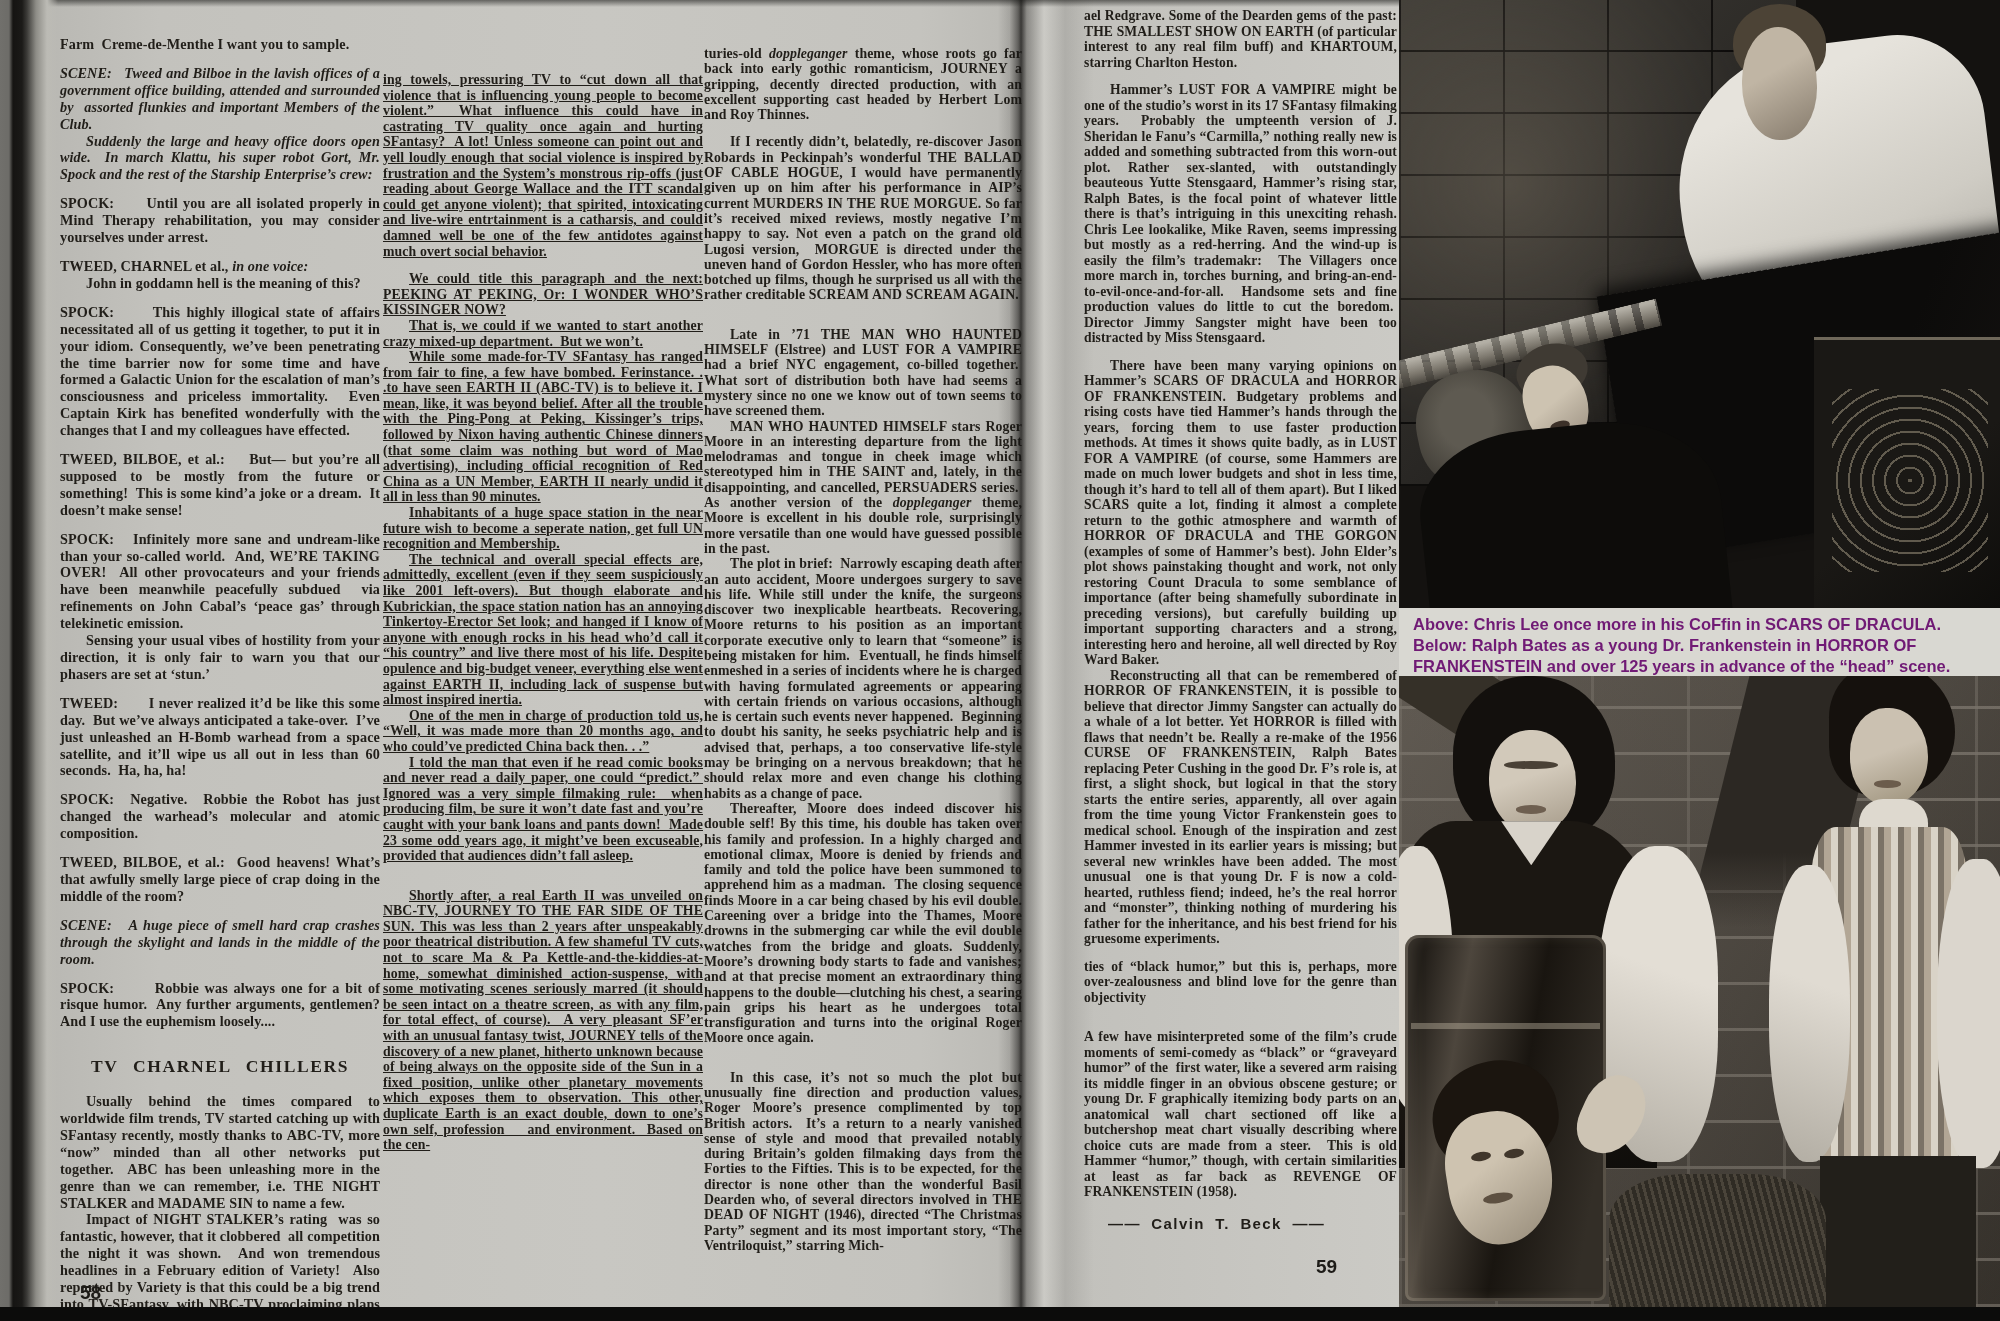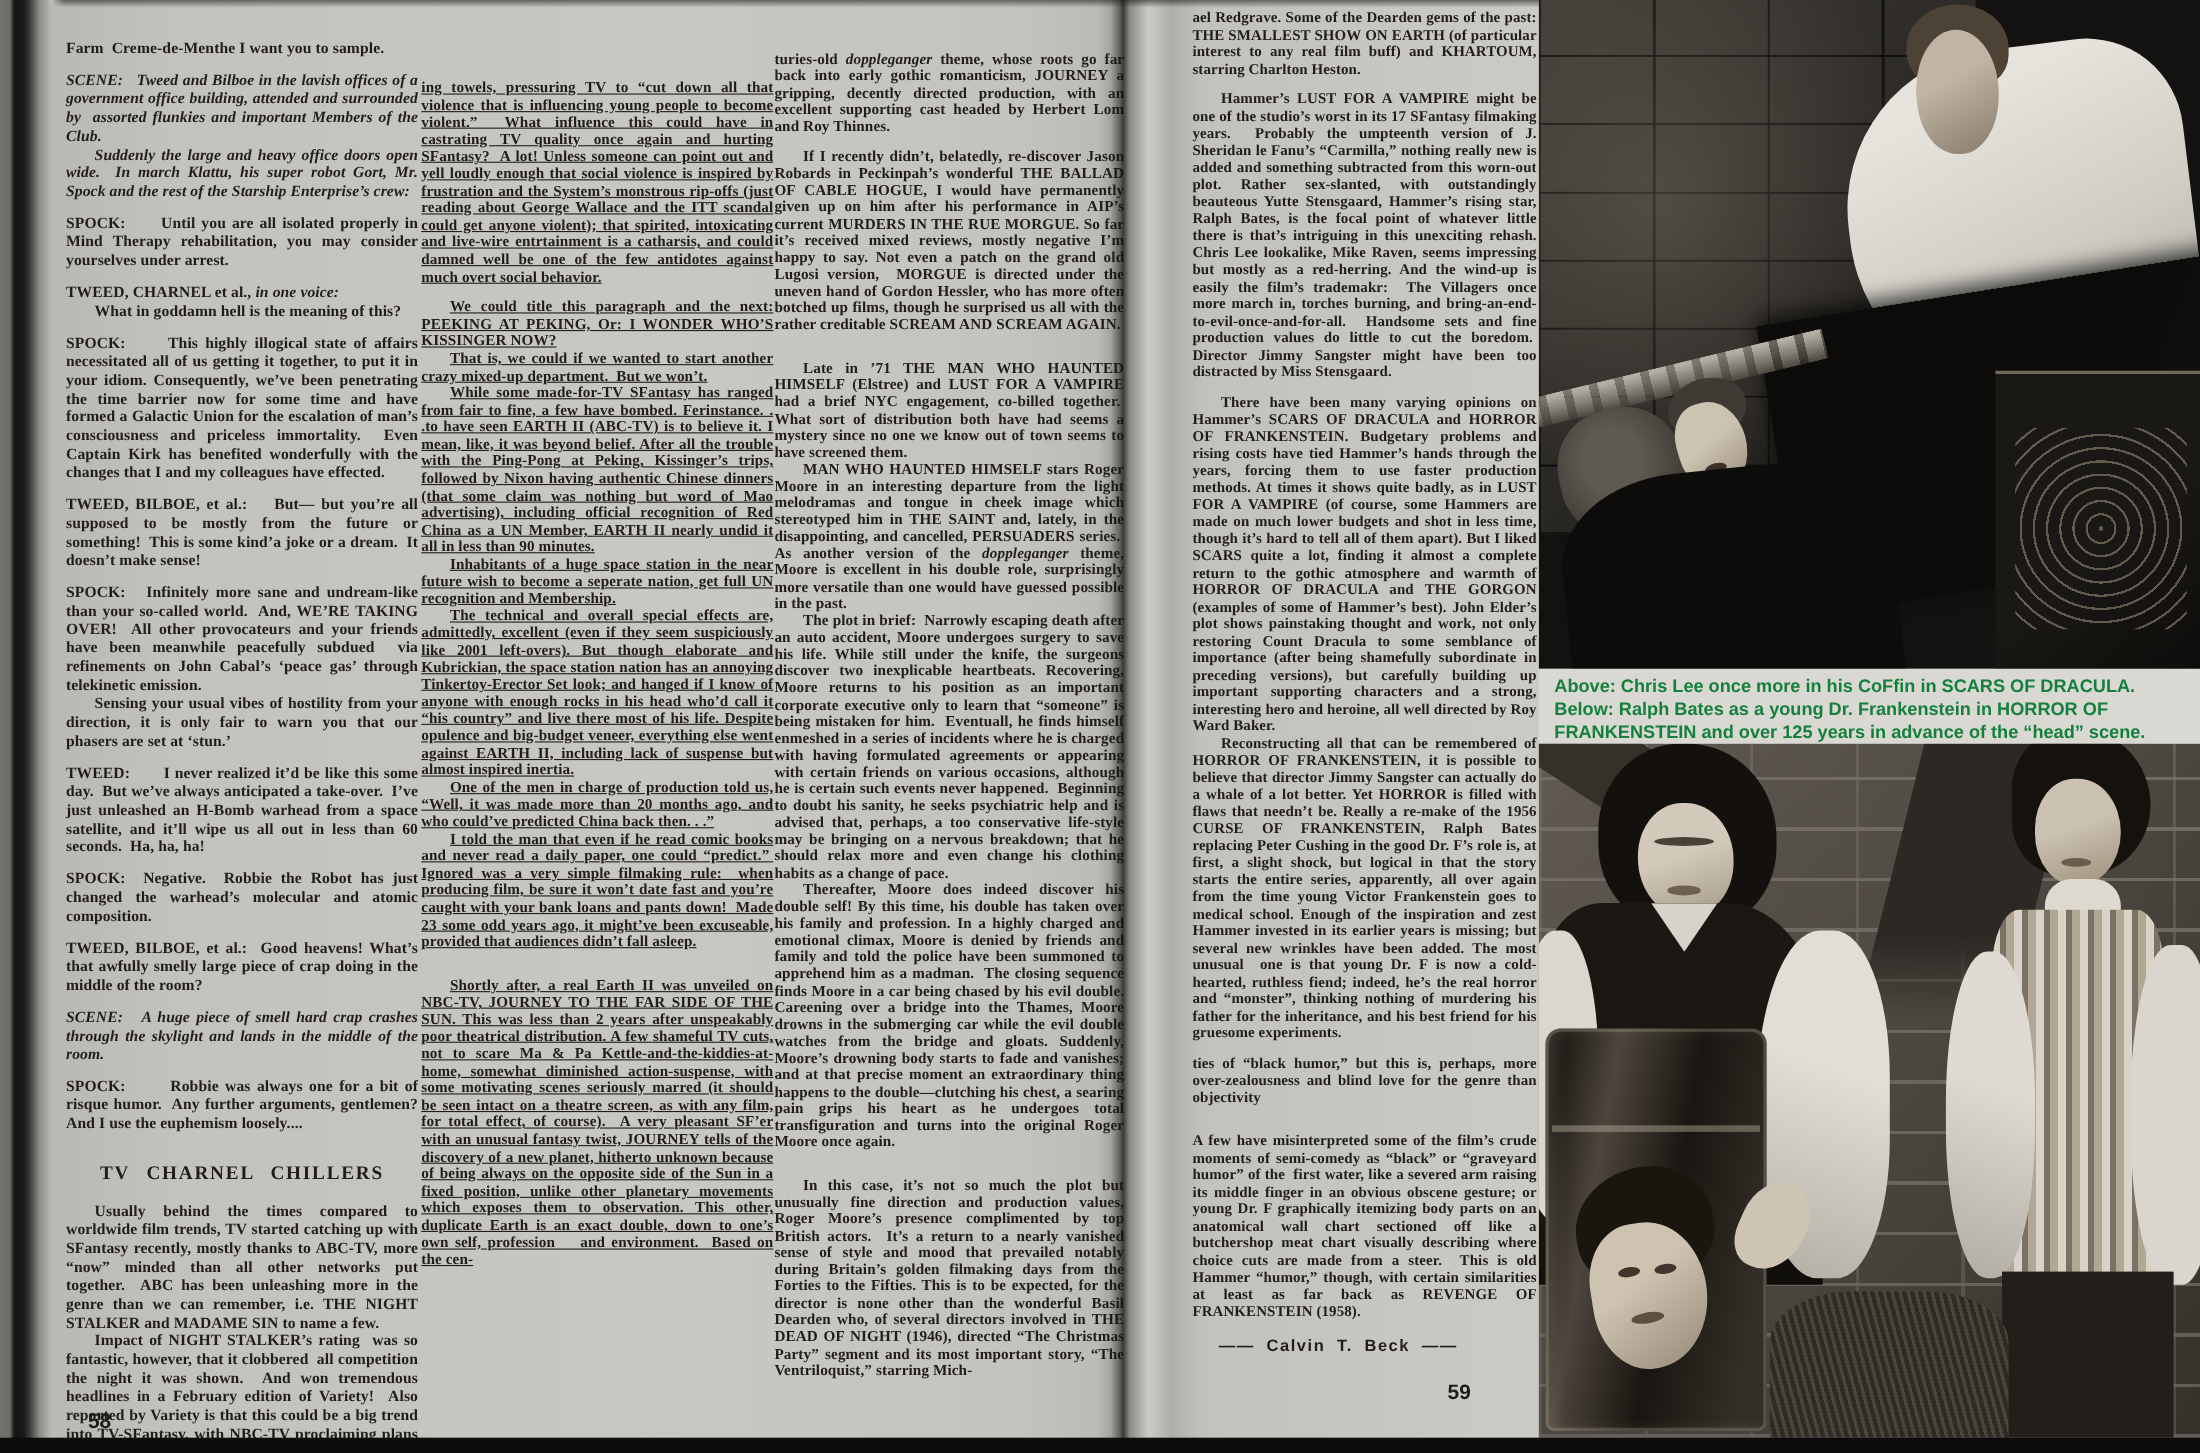--- a/index.html
+++ b/index.html
@@ -30,21 +30,21 @@
   .scene-indent{font-style:italic;text-indent:26px;}
   .gap{margin-top:12px;}
   .biggap{margin-top:24px;}
   .heading{margin:28px 0 18px;text-align:center;font-size:17.5px;font-weight:700;letter-spacing:1.6px;word-spacing:9px;text-indent:0;}
   .byline{margin-top:16px;font-family:"Liberation Sans",sans-serif;font-size:15px;font-weight:700;letter-spacing:1.4px;word-spacing:5px;text-align:left;padding-left:24px;text-indent:0;}
   .pagenum{position:absolute;color:#1d1b17;font-weight:700;z-index:45;}
   .pagenum-left{left:80px;top:1282px;font-size:19px;font-family:"Liberation Sans",sans-serif;}
   .pagenum-right{left:1316px;top:1256px;font-size:19px;font-family:Liberation Sans, sans-serif;}
   
   .caption{position:absolute;left:1399px;top:608px;width:601px;height:68px;box-sizing:border-box;
-    background:#d9d8d2;color:#15803d;font-family:"Liberation Sans",sans-serif;font-weight:700;
+    background:#d9d8d2;color:#701a75;font-family:"Liberation Sans",sans-serif;font-weight:700;
     font-size:16.5px;line-height:1.28;padding:6px 12px 20px 14px;white-space:pre-line;z-index:20;}
   
   .photo{position:absolute;overflow:hidden;z-index:10;}
   .photo *{position:absolute;}
   .photo-top{left:1399px;top:0;width:601px;height:608px;background:#141210;}
   .pt-wall{left:0;top:0;width:66%;height:80%;
     background:radial-gradient(ellipse at 28% 38%,rgba(132,122,106,.38),transparent 62%),
     repeating-linear-gradient(0deg,rgba(10,9,8,.9) 0 2px,transparent 2px 62px),
     repeating-linear-gradient(90deg,rgba(10,9,8,.8) 0 2px,transparent 2px 104px),
     linear-gradient(135deg,#403d37 0%,#292724 55%,#171512 100%);}
@@ -104,21 +104,21 @@
 <body>
 
 <div class="canvas">
 
   <div class="col col1">
       <p class="blk plain"><span>Farm&nbsp; Creme-de-Menthe I want you to sample.</span></p>
       <p class="blk scene"><span class="i">SCENE:&nbsp;&nbsp; Tweed and Bilboe in the lavish offices of a government office building, attended and surrounded by&nbsp; assorted flunkies and important Members of the Club.</span></p>
       <p class="blk scene-indent"><span class="i">Suddenly the large and heavy office doors open wide.&nbsp; In march Klattu, his super robot Gort, Mr. Spock and the rest of the Starship Enterprise’s crew:</span></p>
       <p class="blk dlg"><span class="b">SPOCK:</span><span>&nbsp;&nbsp;&nbsp;&nbsp;&nbsp; Until you are all isolated properly in Mind Therapy rehabilitation, you may consider yourselves under arrest.</span></p>
       <p class="blk dlg"><span class="b">TWEED, CHARNEL et al., </span><span class="i">in one voice:</span></p>
-      <p class="blk indent"><span>What in goddamn hell is the meaning of this?</span></p>
+      <p class="blk indent"><span>John in goddamn hell is the meaning of this?</span></p>
       <p class="blk dlg"><span class="b">SPOCK:</span><span>&nbsp;&nbsp;&nbsp;&nbsp;&nbsp; This highly illogical state of affairs necessitated all of us getting it together, to put it in your idiom. Consequently, we’ve been penetrating the time barrier now for some time and have formed a Galactic Union for the escalation of man’s consciousness and priceless immortality.&nbsp; Even Captain Kirk has benefited wonderfully with the changes that I and my colleagues have effected.</span></p>
       <p class="blk dlg"><span class="b">TWEED, BILBOE, et al.:</span><span>&nbsp;&nbsp;&nbsp; But— but you’re all supposed to be mostly from the future or something!&nbsp; This is some kind’a joke or a dream.&nbsp; It doesn’t make sense!</span></p>
       <p class="blk dlg"><span class="b">SPOCK:</span><span>&nbsp;&nbsp; Infinitely more sane and undream-like than your so-called world.&nbsp; And, WE’RE TAKING OVER!&nbsp; All other provocateurs and your friends have been meanwhile peacefully subdued &nbsp;via refinements on John Cabal’s ‘peace gas’ through telekinetic emission.</span></p>
       <p class="blk indent"><span>Sensing your usual vibes of hostility from your direction, it is only fair to warn you that our phasers are set at ‘stun.’</span></p>
       <p class="blk dlg"><span class="b">TWEED:</span><span>&nbsp;&nbsp;&nbsp;&nbsp;&nbsp;&nbsp; I never realized it’d be like this some day.&nbsp; But we’ve always anticipated a take-over.&nbsp; I’ve just unleashed an H-Bomb warhead from a space satellite, and it’ll wipe us all out in less than 60 seconds.&nbsp; Ha, ha, ha!</span></p>
       <p class="blk dlg"><span class="b">SPOCK:</span><span>&nbsp; Negative.&nbsp; Robbie the Robot has just changed the warhead’s molecular and atomic composition.</span></p>
       <p class="blk dlg"><span class="b">TWEED, BILBOE, et al.:</span><span>&nbsp; Good heavens! What’s that awfully smelly large piece of crap doing in the middle of the room?</span></p>
       <p class="blk scene"><span class="i">SCENE:&nbsp;&nbsp; A huge piece of smell hard crap crashes through the skylight and lands in the middle of the room.</span></p>
       <p class="blk dlg"><span class="b">SPOCK:</span><span>&nbsp;&nbsp;&nbsp;&nbsp;&nbsp;&nbsp; Robbie was always one for a bit of risque humor.&nbsp; Any further arguments, gentlemen? And I use the euphemism loosely....</span></p>
       <p class="blk heading"><span class="b">TV CHARNEL CHILLERS</span></p>

